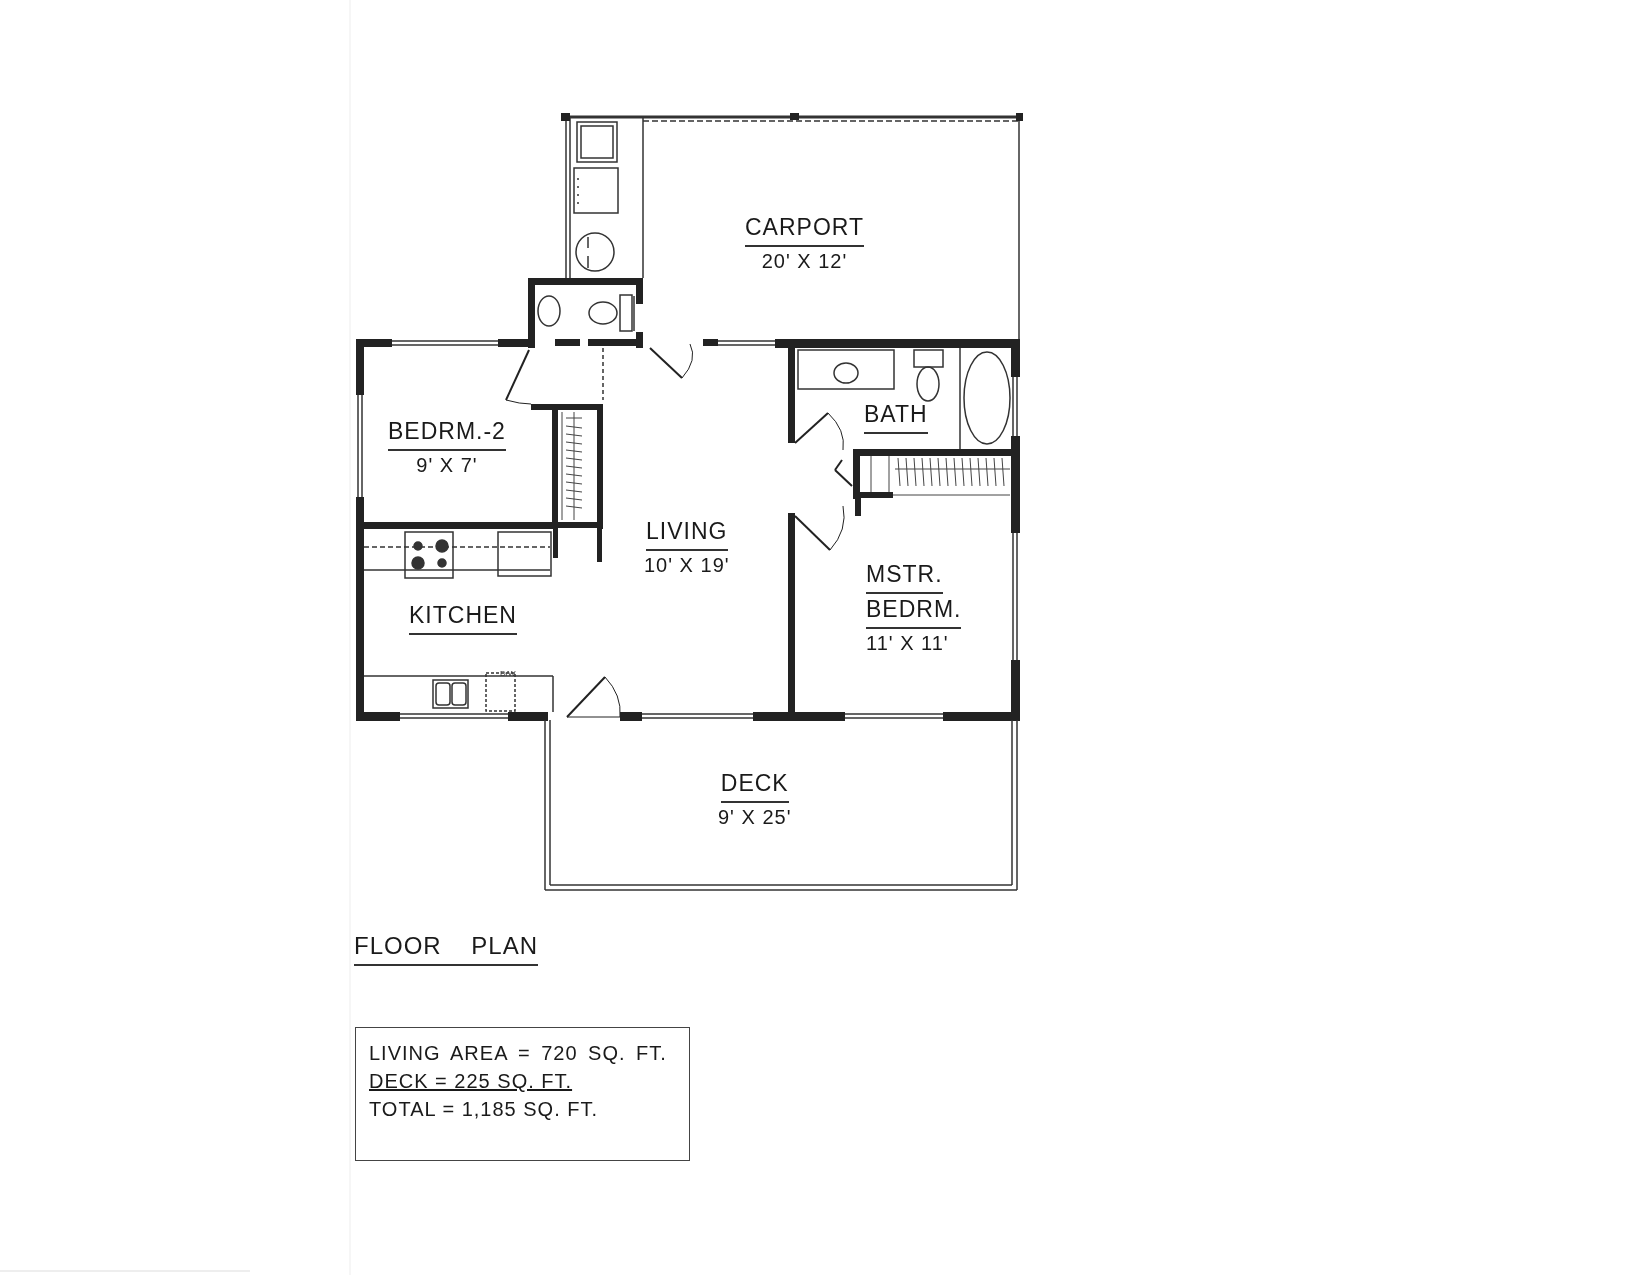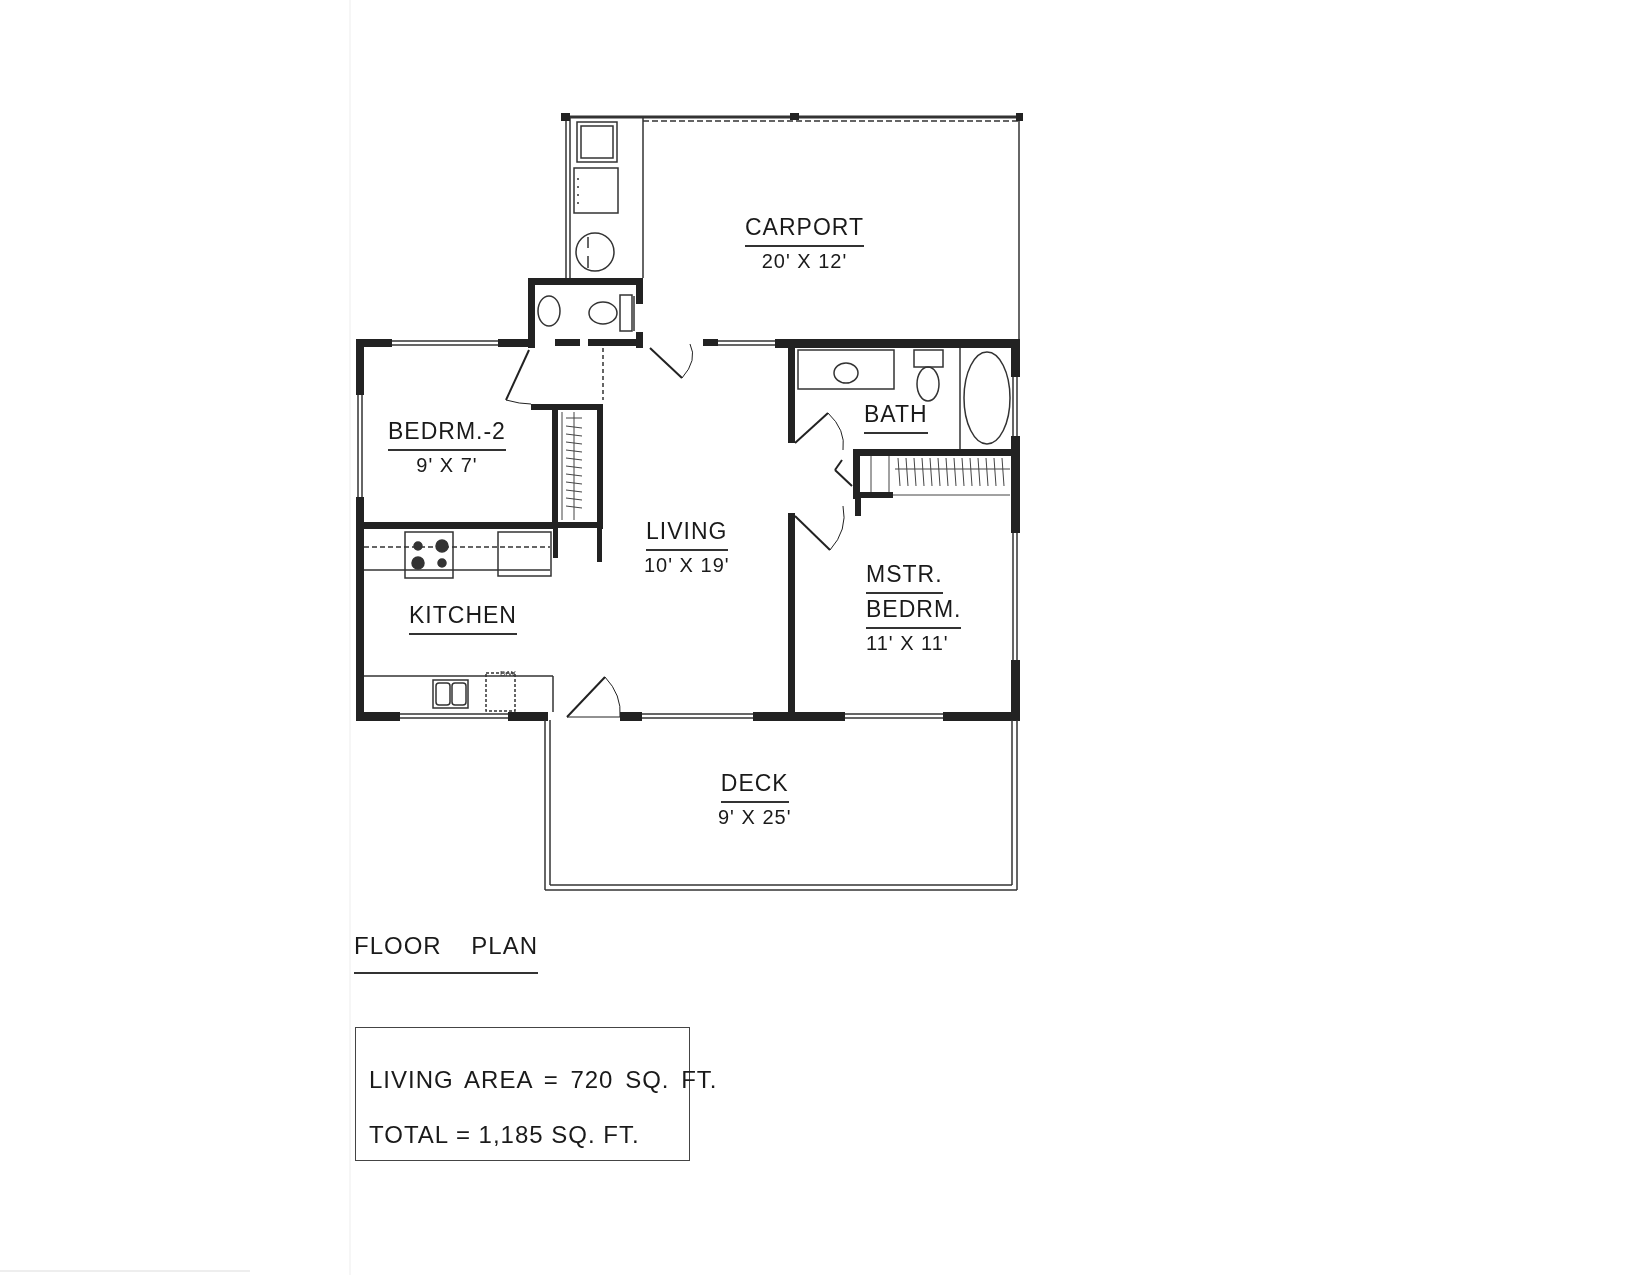--- a/index.html
+++ b/index.html
@@ -3,24 +3,24 @@
 <meta charset="utf-8">
 <style>
   html, body { margin: 0; padding: 0; background: #ffffff; }
   body { width: 1650px; height: 1275px; position: relative; overflow: hidden;
          font-family: "Liberation Sans", "DejaVu Sans", sans-serif; color: #1a1a1a; }
   #plan { position: absolute; left: 0; top: 0; width: 1650px; height: 1275px; }
   .lbl { position: absolute; text-align: center; font-size: 23px; letter-spacing: 1px; line-height: 1; white-space: nowrap; }
   .lbl .name { display: inline-block; border-bottom: 2px solid #333; padding-bottom: 6px; }
   .lbl .dim { display: block; font-size: 20px; margin-top: 4px; letter-spacing: 1px; }
   .title { position: absolute; left: 354px; top: 932px; font-size: 24px; letter-spacing: 1px;
-           border-bottom: 2px solid #333; padding-bottom: 12px; word-spacing: 22px; }
+           border-bottom: 2px solid #333; padding-bottom: 4px; word-spacing: 22px; }
   .areabox { position: absolute; left: 355px; top: 1027px; width: 335px; height: 134px;
              border: 1.5px solid #444; box-sizing: border-box; padding: 11px 13px; }
-  .areabox div { font-size: 24px; letter-spacing: 1px; line-height: 28px; white-space: nowrap; margin-top: 27px; }
+  .areabox div { font-size: 20px; letter-spacing: 1px; line-height: 28px; white-space: nowrap; }
   .areabox .u { text-decoration: underline; }
   .scanline { position: absolute; left: 0; top: 1270px; width: 250px; height: 2px; background: #eee; }
   .margin { position: absolute; left: 349px; top: 0; width: 2px; height: 1275px; background: #f6f6f6; }
 </style>
 </head>
 <body>
 
 <div class="margin"></div>
 
 <svg id="plan" viewBox="0 0 1650 1275" xmlns="http://www.w3.org/2000/svg">
@@ -242,16 +242,17 @@
 
 <div class="lbl" style="left:718px; top:772px;text-align:center;">
   <span class="name">DECK</span>
   <span class="dim">9' X 25'</span>
 </div>
 
 <div class="title">FLOOR PLAN</div>
 
 <div class="areabox">
   <div style="word-spacing:4px;">LIVING   AREA = 720 SQ. FT.</div>
+  <div class="u">DECK = 225 SQ. FT.</div>
   <div>TOTAL = 1,185 SQ. FT.</div>
 </div>
 
 <div class="scanline"></div>
 
 </body></html>

